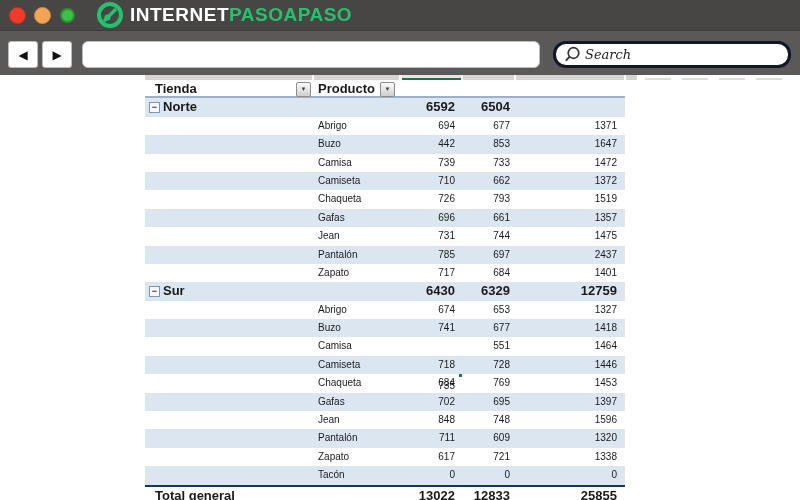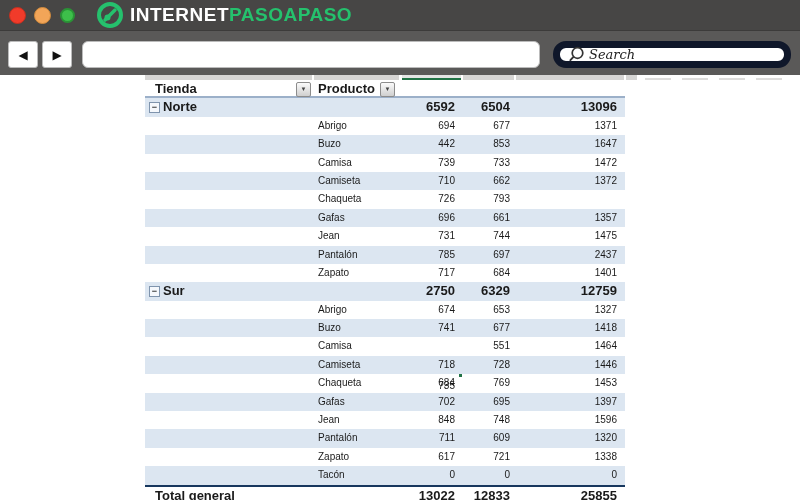--- a/index.html
+++ b/index.html
@@ -23,21 +23,21 @@
   .toolbar { position:absolute; left:0; top:30px; width:800px; height:45px;
              background:#5a5958; border-top:1px solid #3c3b3a; }
   .navbtn { position:absolute; top:10px; width:30px; height:27px; background:#fff;
             border:1px solid #bbb; border-radius:3px; font-size:12px; color:#111;
             display:flex; align-items:center; justify-content:center; cursor:pointer; }
   #backbtn { left:8px; } #fwdbtn { left:42px; }
   .addressbar { position:absolute; left:82px; top:10px; width:458px; height:27px;
                 background:#fff; border:1px solid #bbb; border-radius:6px; padding:0 8px;
                 font-size:12px; }
   .searchbox { position:absolute; left:553px; top:10px; width:238px; height:27px;
-               background:#fff; border:7px solid #0f172a; border-radius:13px;
+               background:#fff; border:3px solid #0f172a; border-radius:13px;
                display:flex; align-items:center; padding-left:8px; }
   .searchbox svg { flex:0 0 auto; }
   .searchbox input { border:none; outline:none; flex:1; height:20px; margin-left:4px;
                      font-family:"DejaVu Serif", serif; font-style:italic; font-size:13px; color:#222; background:transparent; }
   .searchbox input::placeholder { color:#222; opacity:1; }
 
   
   .colstrip { position:absolute; top:75px; height:5px; background:#d6d5d4; }
   .colstrip.sel { background:#e4e4e4; border-bottom:2px solid #217346; }
   .dash { position:absolute; top:78px; height:2px; background:#dddcdb; }
@@ -133,21 +133,20 @@
       <div class="c2"></div>
       <div class="c3"></div>
       <div class="c4"></div>
     </div>
     <div id="pivot-body">
         <div class="prow band bold">
           <div class="c0"><span class="collapse">−</span><span class="grouplabel">Norte</span></div>
           <div class="c1"></div>
           <div class="c2">6592</div>
           <div class="c3">6504</div>
-          <div class="c4">13096</div>
         </div>
         <div class="prow ">
           <div class="c0"></div>
           <div class="c1">Abrigo</div>
           <div class="c2">694</div>
           <div class="c3">677</div>
           <div class="c4">1371</div>
         </div>
         <div class="prow band">
           <div class="c0"></div>
@@ -168,20 +167,21 @@
           <div class="c1">Camiseta</div>
           <div class="c2">710</div>
           <div class="c3">662</div>
           <div class="c4">1372</div>
         </div>
         <div class="prow ">
           <div class="c0"></div>
           <div class="c1">Chaqueta</div>
           <div class="c2">726</div>
           <div class="c3">793</div>
+          <div class="c4">1519</div>
         </div>
         <div class="prow band">
           <div class="c0"></div>
           <div class="c1">Gafas</div>
           <div class="c2">696</div>
           <div class="c3">661</div>
           <div class="c4">1357</div>
         </div>
         <div class="prow ">
           <div class="c0"></div>
@@ -200,21 +200,21 @@
         <div class="prow ">
           <div class="c0"></div>
           <div class="c1">Zapato</div>
           <div class="c2">717</div>
           <div class="c3">684</div>
           <div class="c4">1401</div>
         </div>
         <div class="prow band bold">
           <div class="c0"><span class="collapse">−</span><span class="grouplabel">Sur</span></div>
           <div class="c1"></div>
-          <div class="c2">2750</div>
+          <div class="c2">6430</div>
           <div class="c3">6329</div>
           <div class="c4">12759</div>
         </div>
         <div class="prow ">
           <div class="c0"></div>
           <div class="c1">Abrigo</div>
           <div class="c2">674</div>
           <div class="c3">653</div>
           <div class="c4">1327</div>
         </div>

